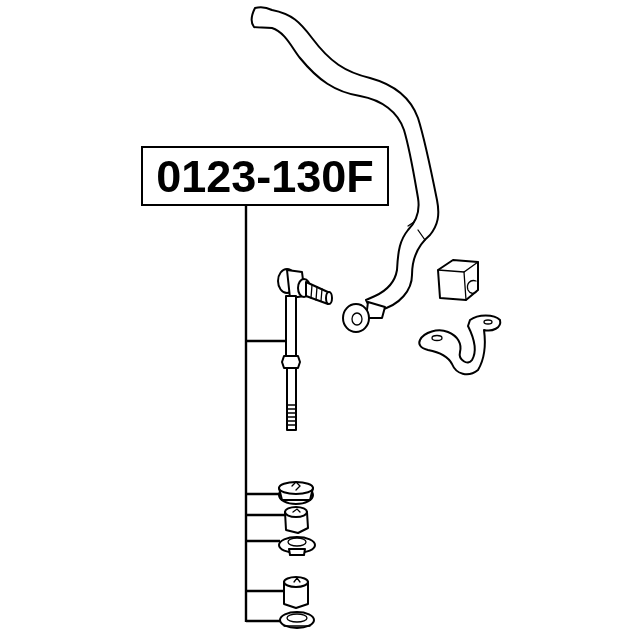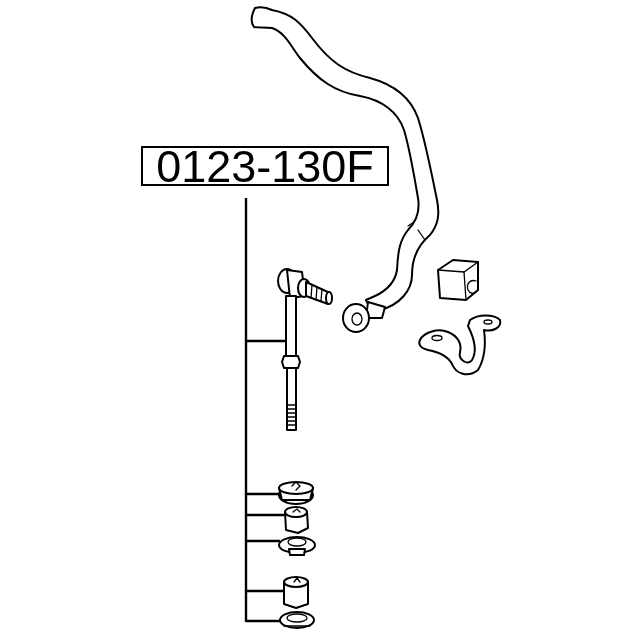--- a/index.html
+++ b/index.html
@@ -1,21 +1,21 @@
 <!DOCTYPE html>
 <html><head>
 <meta charset="utf-8">
 <style>
   html, body { margin:0; padding:0; background:#ffffff; }
   body { width:640px; height:640px; position:relative; overflow:hidden; font-family:"Liberation Sans", sans-serif; }
   .part-label {
-    position:absolute; left:141px; top:146px; width:248px; height:40px;
+    position:absolute; left:141px; top:146px; width:248px; height:60px;
     border:2px solid #000; box-sizing:border-box; background:#fff;
     display:flex; align-items:center; justify-content:center;
-    font-family:"Liberation Sans", sans-serif; font-weight:normal; font-size:45px;
+    font-family:"Liberation Sans", sans-serif; font-weight:bold; font-size:45px;
     letter-spacing:0px; color:#000; line-height:1;
   }
   svg.drawing { position:absolute; left:0; top:0; }
   svg.drawing .o { fill:#fff; stroke:#000; stroke-width:2; stroke-linejoin:round; stroke-linecap:round; }
   svg.drawing .t { fill:none; stroke:#000; stroke-width:1.3; stroke-linecap:round; }
   svg.drawing .leader { fill:none; stroke:#000; stroke-width:2.4; }
 </style>
 </head>
 <body>
 

